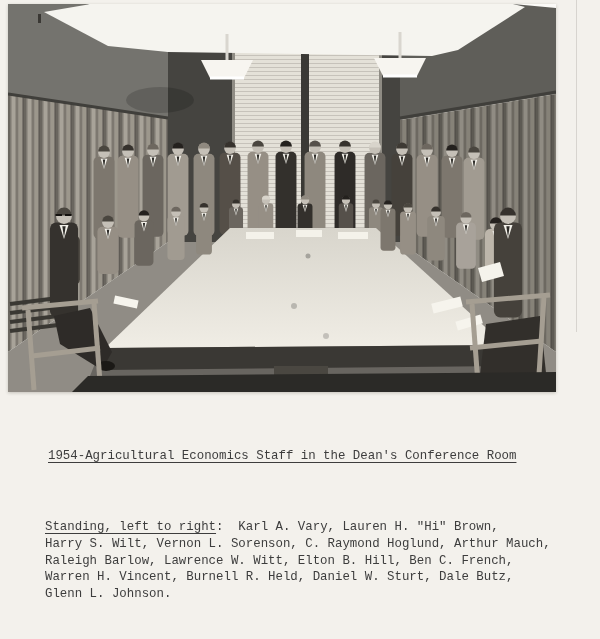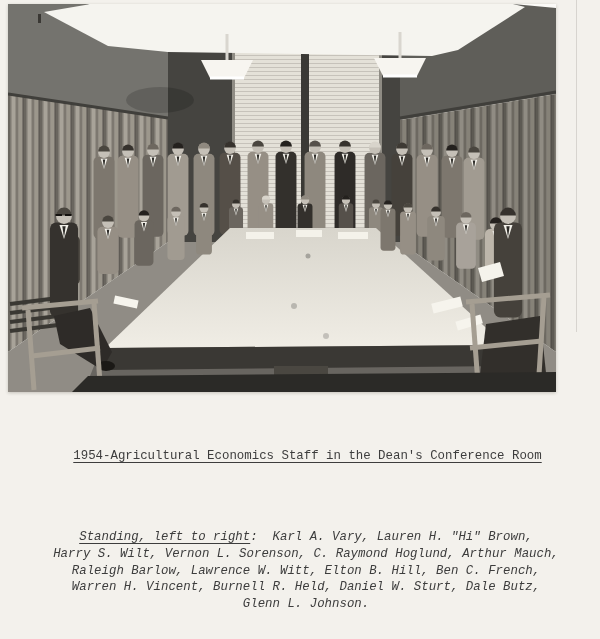--- a/index.html
+++ b/index.html
@@ -17,23 +17,23 @@
   .scan-line{
     position:absolute;left:576px;top:0;width:1px;height:332px;
     background:rgba(90,85,75,0.18);
   }
   .caption{
     position:absolute;left:45px;top:414px;width:522px;
     color:var(--c-ink,#3d3d3d);
     font-size:12.4px;line-height:16.8px;
     white-space:pre-wrap;
   }
-  .caption p{margin:0;text-align:center;}
+  .caption p{margin:0;}
   .caption .title-line{margin:0 0 21px 3px;}
-  .caption .standing-para{margin:10px 0 7px 0;font-style:italic;}
+  .caption .standing-para{margin:0 0 7px 0;}
   .u{text-decoration:underline;text-underline-offset:2.5px;}
 </style>
 </head>
 <body>
 
 <div class="photo">
   <svg viewBox="0 0 548 388" role="img" aria-label="Black-and-white photograph of the 1954 Agricultural Economics staff standing and seated around a long conference table in a wood-paneled conference room with venetian blinds and two hanging fluorescent light fixtures">
     <defs>
       <pattern id="woodL" width="16" height="20" patternUnits="userSpaceOnUse">
         <rect width="16" height="20" fill="#938e85"></rect>

